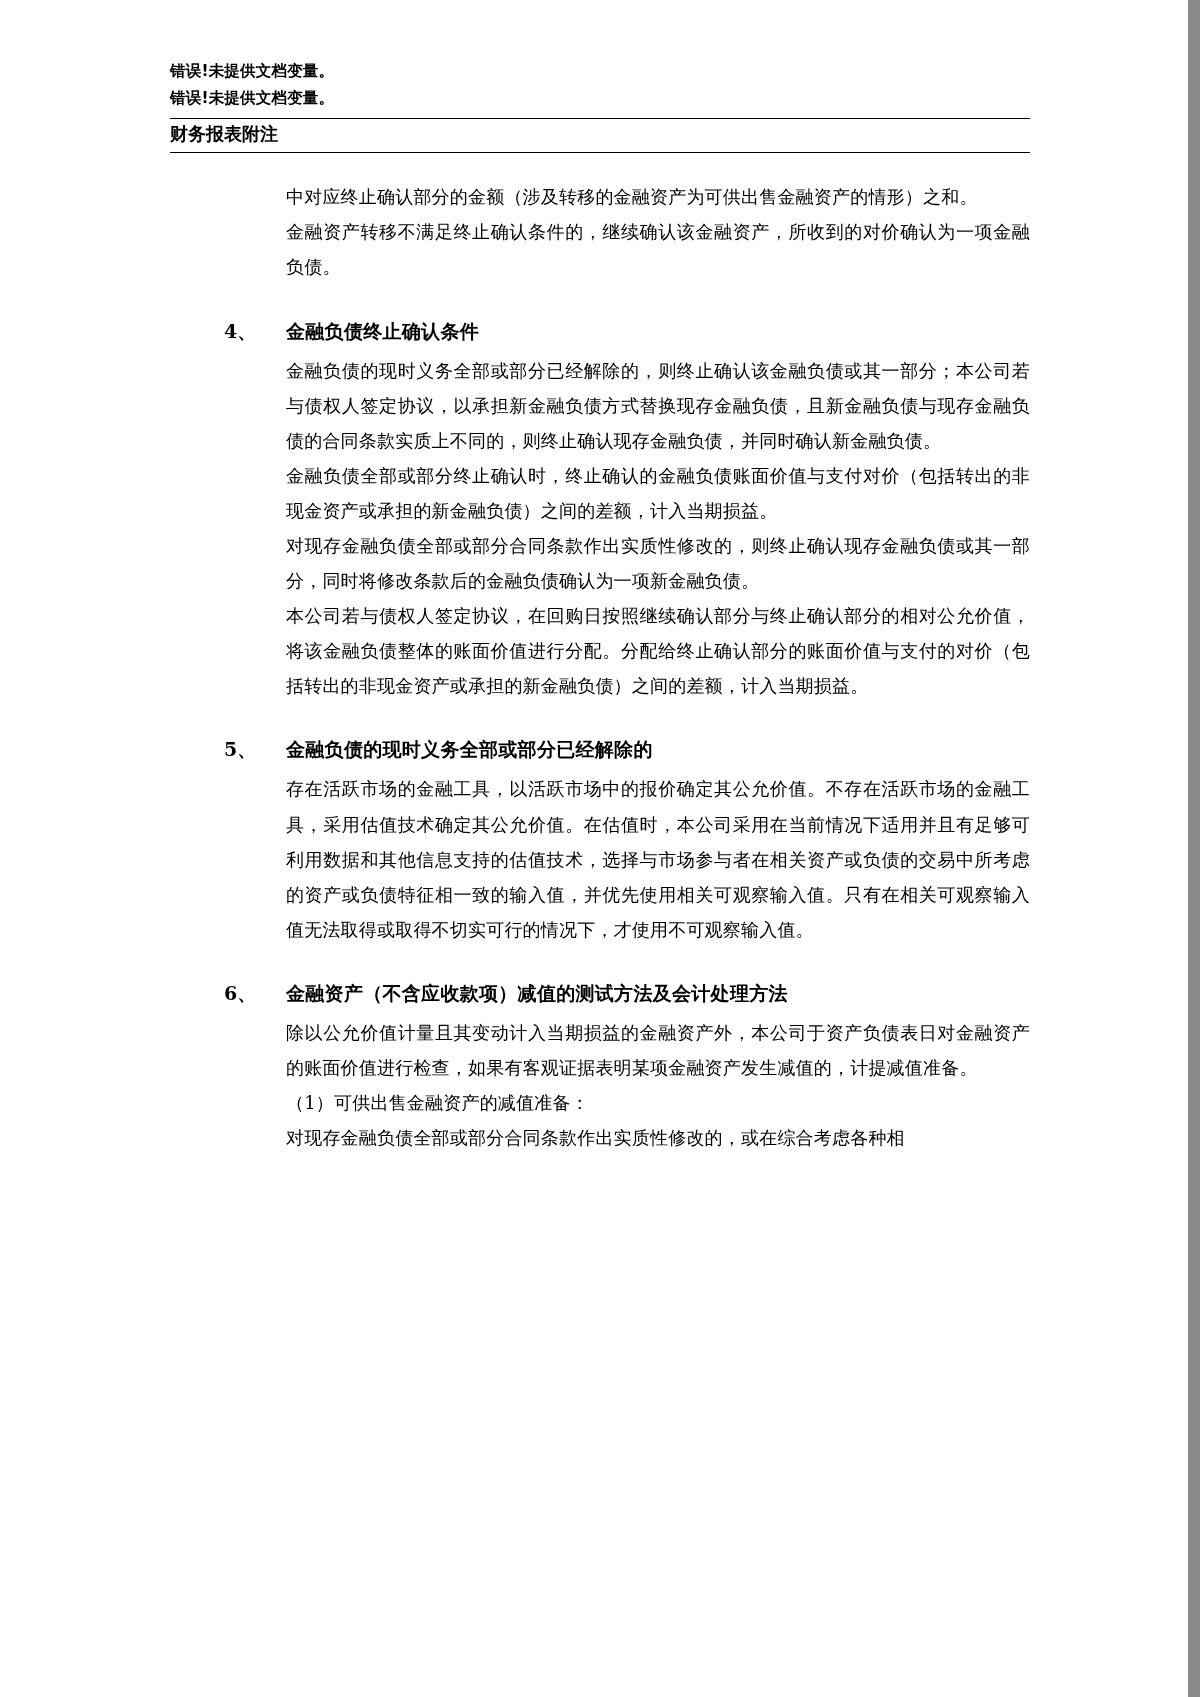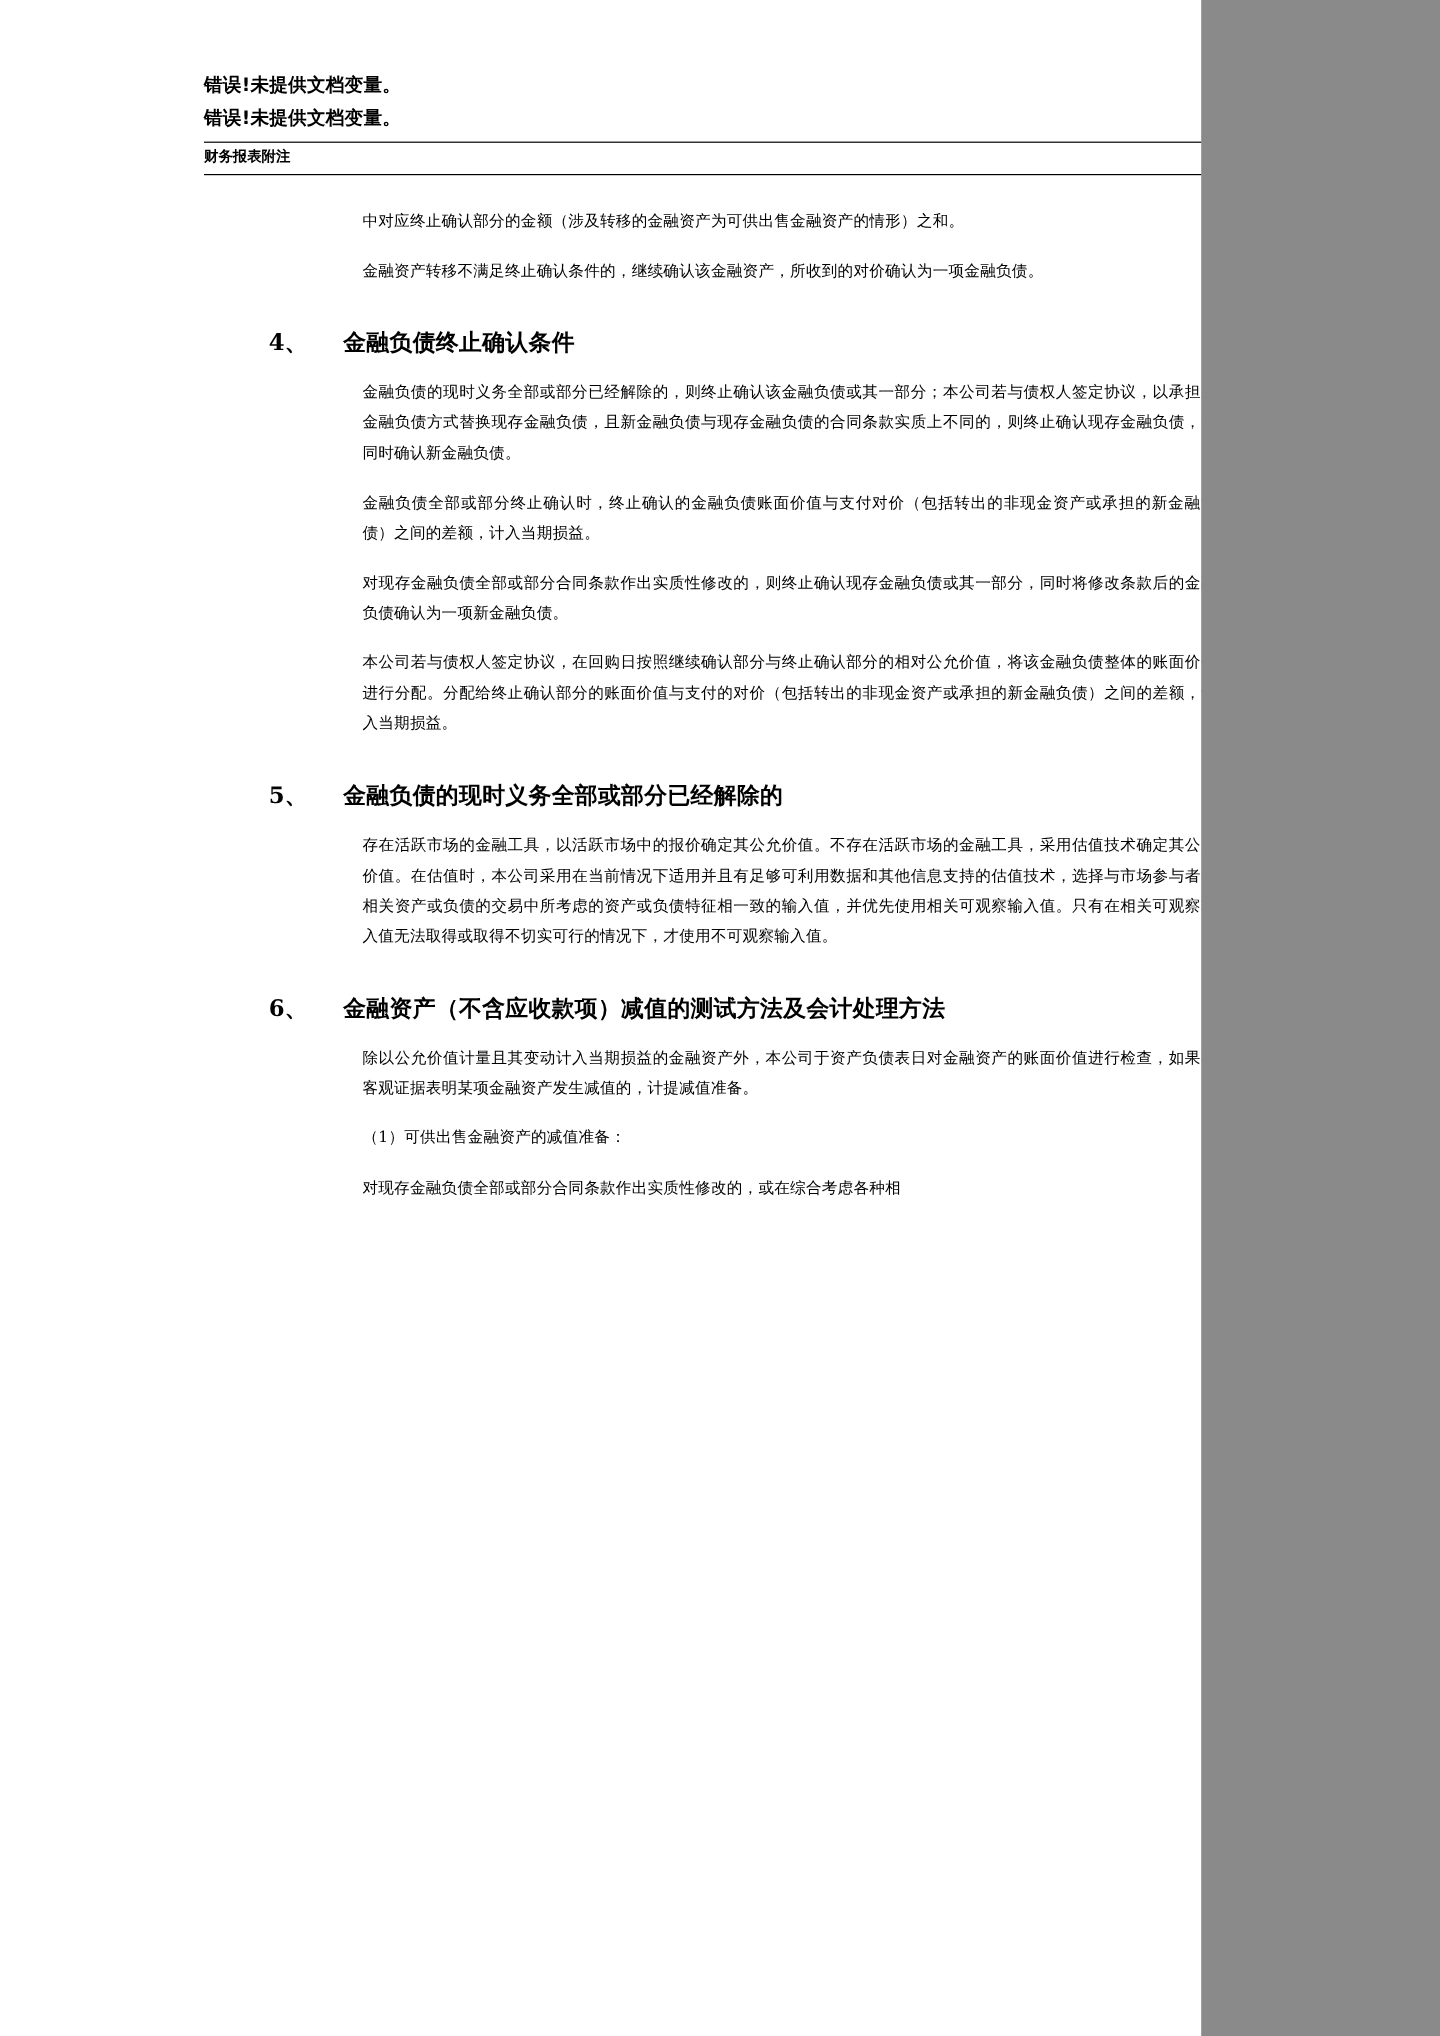--- a/index.html
+++ b/index.html
@@ -1,21 +1,21 @@
 <!DOCTYPE html>
 <html><head>
 <meta charset="utf-8">
 <style>
   html, body {
     margin: 0;
     padding: 0;
     background: #8a8a8a;
   }
   .page {
-    width: 1001px;
+    width: 1188px;
     height: 1697px;
     background: #ffffff;
     position: relative;
     box-sizing: border-box;
     font-family: "DejaVu Serif", "Liberation Serif", serif;
     color: #000000;
     overflow: hidden;
   }
   .content {
     position: absolute;
@@ -34,39 +34,39 @@
   .header .line { white-space: nowrap; }
   .header-rule {
     border: none;
     border-top: 1.2px solid #000;
     margin: 6px 0 0 0;
     width: 860px;
   }
   .header-sub {
     font-family: "DejaVu Sans", "Liberation Sans", sans-serif;
     font-weight: bold;
-    font-size: 12px;
+    font-size: 18px;
     margin-top: 3px;
   }
   .header-rule2 {
     border: none;
     border-top: 1.2px solid #000;
     margin: 6px 0 0 0;
     width: 860px;
   }
 
   
   .body {
     margin-top: 26px;
     margin-left: 116px;
     width: 744px;
   }
   p.para {
-    margin: 16px;
-    font-size: 13px;
+    margin: 0;
+    font-size: 18px;
     line-height: 1.95;
     text-align: justify;
     text-justify: inter-ideograph;
     font-family: "DejaVu Serif", "Liberation Serif", serif;
     letter-spacing: 0.2px;
   }
   .section {
     margin-top: 34px;
   }
   .section-title-row {

